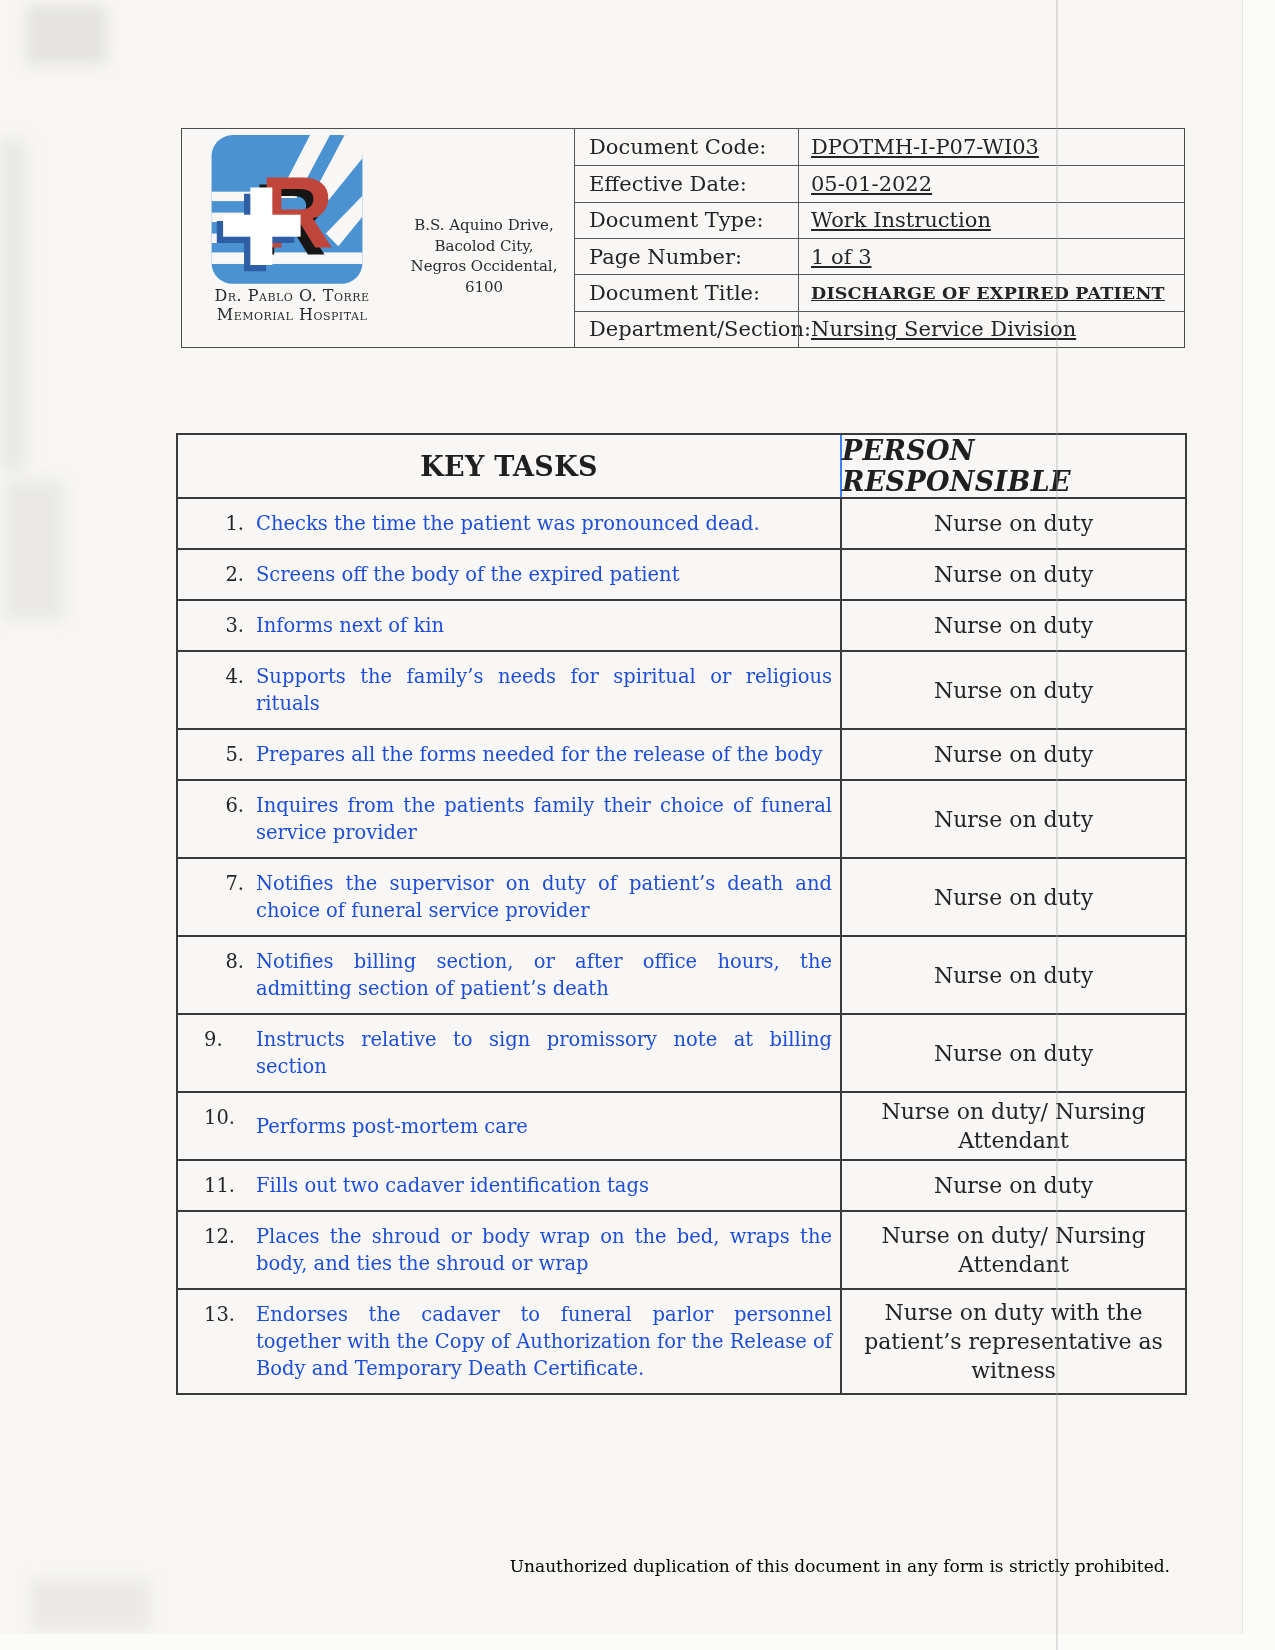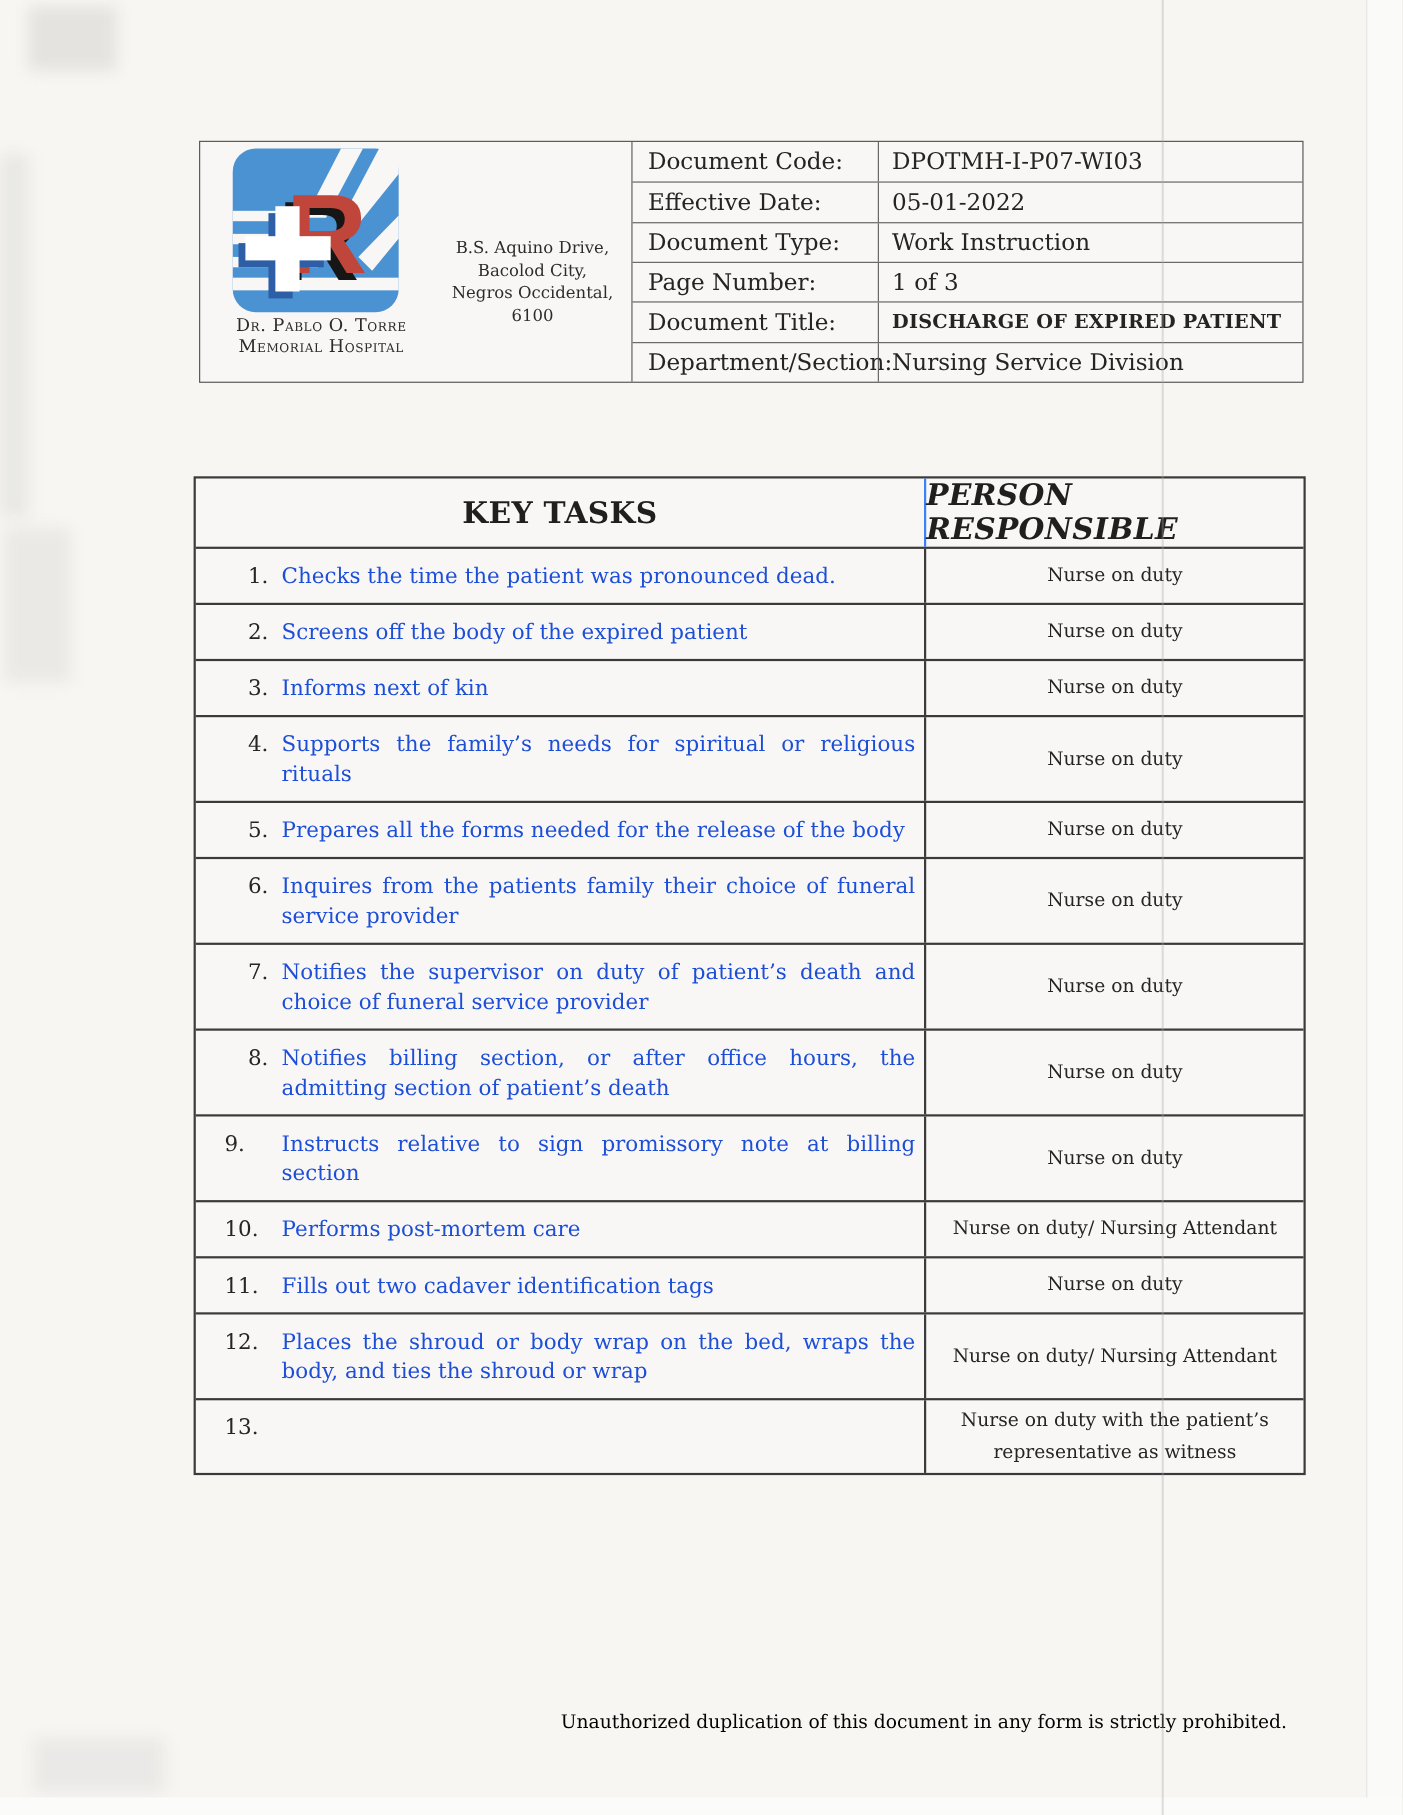--- a/index.html
+++ b/index.html
@@ -55,21 +55,21 @@
   .info-row{
     display:grid;grid-template-columns:223px 1fr;
     border-top:1.2px solid #5a5a5a;
   }
   .info-row:first-child{border-top:none;}
   .info-label,.info-value{
     display:flex;align-items:center;
     font-size:21px;color:#242424;padding:0 4px 0 14px;
     white-space:nowrap;
   }
-  .info-value{border-left:1.2px solid #5a5a5a;padding-left:12px;}
+  .info-value{border-left:1.2px solid #5a5a5a;padding-left:12px;text-decoration:underline;}
   .info-value.bold{font-weight:bold;font-size:17.5px;letter-spacing:.2px;}
 
   
   .task-table{
     position:absolute;left:176px;top:433px;width:1007px;
     border:2px solid #3a3a3a;background:#f8f7f5;z-index:10;
   }
   .t-row{
     display:grid;grid-template-columns:662px 1fr;
     border-top:2px solid #3a3a3a;
@@ -91,21 +91,21 @@
     align-self:flex-start;
   }
   .task-num.left{text-align:left;}
   .task-text{
     flex:1;font-size:19.5px;line-height:27px;
     text-align:justify;color:#1d4ed8;
   }
   .resp-cell{
     border-left:2px solid #3a3a3a;
     display:flex;align-items:center;justify-content:center;
-    text-align:center;font-size:17px;line-height:29px;
+    text-align:center;font-size:22px;line-height:29px;
     color:#242424;padding:4px 6px;
   }
 
   
   .footer-note{
     position:absolute;top:1556px;right:105px;
     font-size:17px;color:#000000;z-index:10;
   }
 </style>
 </head>
@@ -272,19 +272,20 @@
       <div class="t-row">
         <div class="task-cell">
           <div class="task-num left">12.</div>
           <div class="task-text">Places the shroud or body wrap on the bed, wraps the body, and ties the shroud or wrap</div>
         </div>
         <div class="resp-cell">Nurse on duty/ Nursing Attendant</div>
       </div>
       <div class="t-row">
         <div class="task-cell">
           <div class="task-num left">13.</div>
+          <div class="task-text">Endorses the cadaver to funeral parlor personnel together with the Copy of Authorization for the Release of Body and Temporary Death Certificate.</div>
         </div>
         <div class="resp-cell">Nurse on duty with the patient’s representative as witness</div>
       </div>
     </div>
 
   <div class="footer-note">Unauthorized duplication of this document in any form is strictly prohibited.</div>
 </div>
 
 </body></html>

